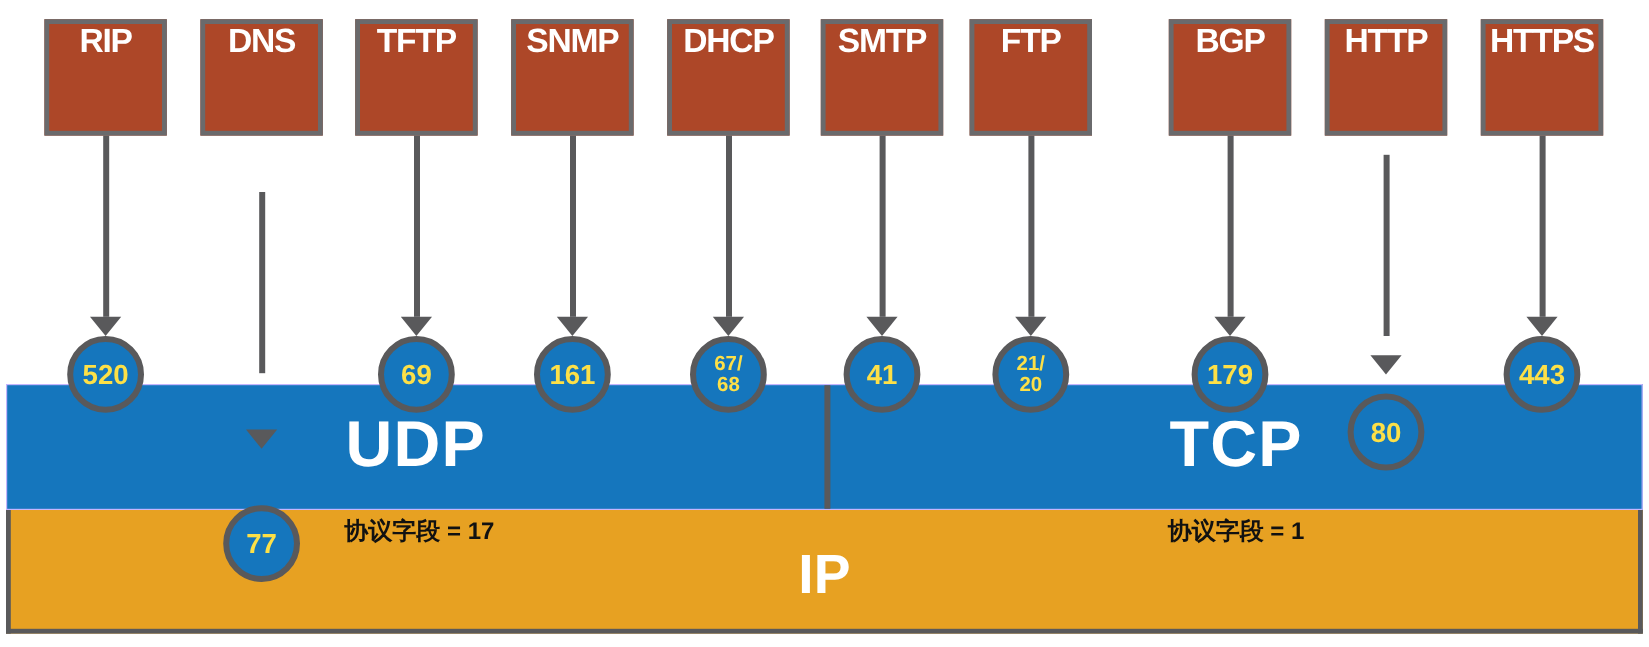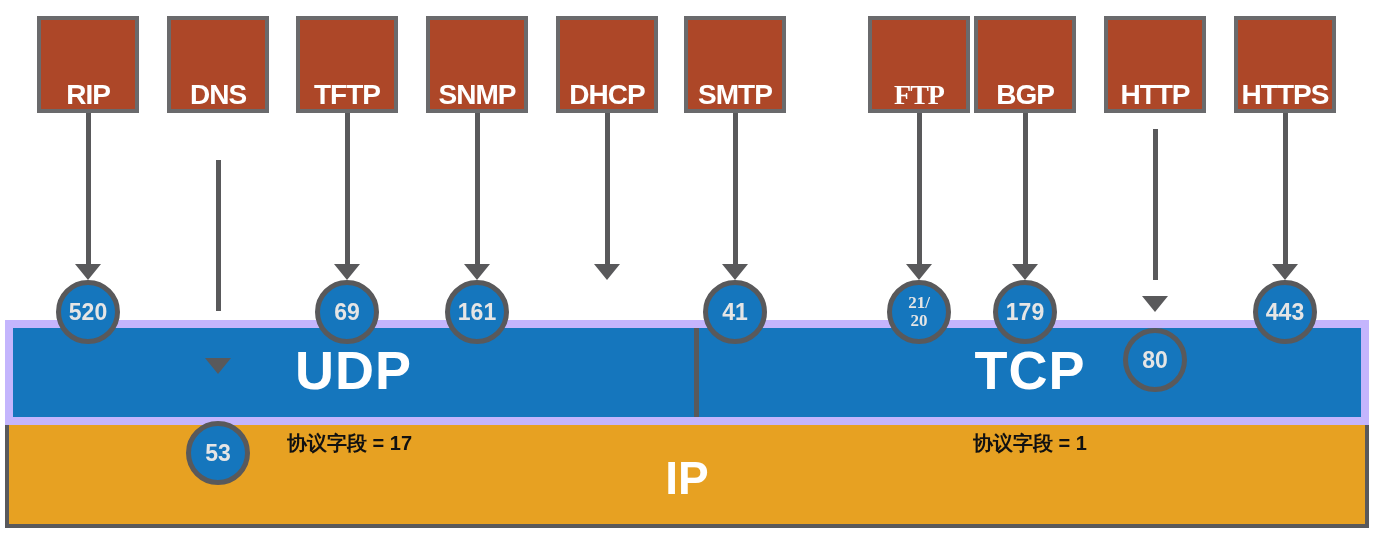--- a/index.html
+++ b/index.html
@@ -21,21 +21,21 @@
     position: absolute;
     left: 5px;
     top: 320px;
     width: 1364px;
   }
   .transport {
     display: flex;
     height: 105px;
     box-sizing: border-box;
     background: #1576bd;
-    border: 8px solid #c4b5fd;
+    border: 1px solid #c4b5fd;
   }
   .t-section {
     display: flex;
     align-items: center;
     justify-content: center;
   }
   .t-section.udp { width: 681px; }
   .t-section.tcp { flex: 1; }
   .t-divider {
     width: 5px;
@@ -90,21 +90,21 @@
     flex-direction: column;
     align-items: center;
   }
   .pbox {
     width: 102px;
     height: 97px;
     box-sizing: border-box;
     background: #ad4728;
     border: 4px solid #6a6a6c;
     display: flex;
-    align-items: flex-end;
+    align-items: flex-start;
     justify-content: center;
   }
   .pbox-label {
     color: #ffffff;
     font-size: 28px;
     font-weight: bold;
     letter-spacing: -1px;
     line-height: 1;
     white-space: nowrap;
   }
@@ -127,37 +127,37 @@
     height: 64px;
     box-sizing: border-box;
     border-radius: 50%;
     background: #1576bd;
     border: 5px solid #59595b;
     display: flex;
     align-items: center;
     justify-content: center;
   }
   .port-num {
-    color: #e5e5e5;
+    color: #fde047;
     font-size: 23px;
     font-weight: bold;
     text-align: center;
     line-height: 1.05;
     white-space: pre-line;
   }
   .port.two-line .port-num { font-size: 17px; }
 
   
   .col-0 { left: 37px; }
   .col-1 { left: 167px; gap: 47px; }
   .col-2 { left: 296px; }
   .col-3 { left: 426px; }
   .col-4 { left: 556px; }
   .col-5 { left: 684px; }
-  .col-6 { left: 868px; font-family: Liberation Serif, serif; }
+  .col-6 { left: 808px; }
   .col-7 { left: 974px; }
   .col-8 { left: 1104px; gap: 16px; }
   .col-9 { left: 1234px; }
 </style>
 </head>
 <body>
 
 <div class="stage">
 
   <div class="stack">
@@ -188,21 +188,21 @@
     </div>
   </div>
 
   <div class="column col-1">
     <div class="pbox">
       <span class="pbox-label">DNS</span>
     </div>
     <div class="arrow-line"></div>
     <div class="arrow-head"></div>
     <div class="port">
-      <span class="port-num">53</span>
+      <span class="port-num">77</span>
     </div>
   </div>
 
   <div class="column col-2">
     <div class="pbox">
       <span class="pbox-label">TFTP</span>
     </div>
     <div class="arrow-line"></div>
     <div class="arrow-head"></div>
     <div class="port">
@@ -220,20 +220,24 @@
       <span class="port-num">161</span>
     </div>
   </div>
 
   <div class="column col-4">
     <div class="pbox">
       <span class="pbox-label">DHCP</span>
     </div>
     <div class="arrow-line"></div>
     <div class="arrow-head"></div>
+    <div class="port two-line">
+      <span class="port-num">67/
+68</span>
+    </div>
   </div>
 
   <div class="column col-5">
     <div class="pbox">
       <span class="pbox-label">SMTP</span>
     </div>
     <div class="arrow-line"></div>
     <div class="arrow-head"></div>
     <div class="port">
       <span class="port-num">41</span>

